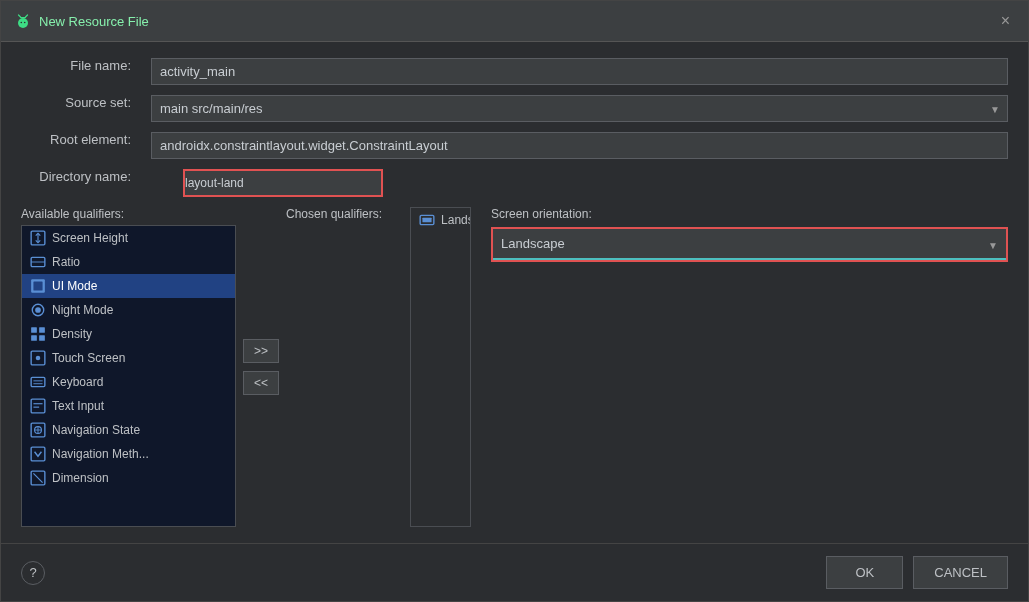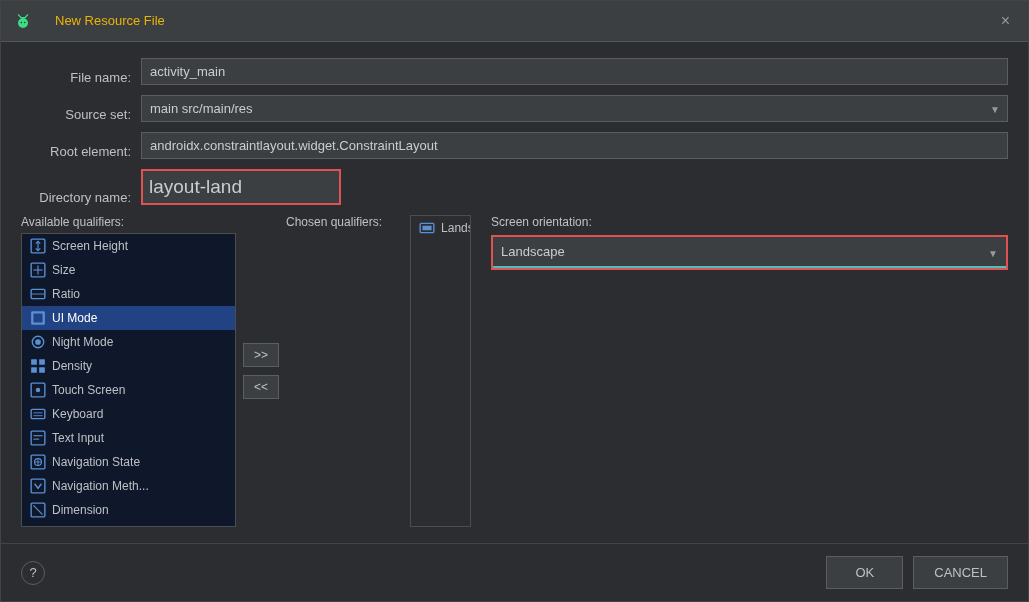--- a/index.html
+++ b/index.html
@@ -26,22 +26,23 @@
     .title-bar {
       background: #3c3f41;
       padding: 10px 14px;
       display: flex;
       align-items: center;
       justify-content: space-between;
       border-bottom: 1px solid #555;
     }
     .title-bar-left {
       display: flex;
-      gap: 24px;
-      color: #eab308;
+      align-items: center;
+      gap: 8px;
+      color: #86efac;
       font-size: 13px;
     }
     .android-icon {
       width: 16px;
       height: 16px;
     }
     .close-btn {
       background: none;
       border: none;
       color: #999;
@@ -52,22 +53,22 @@
     }
     .content {
       flex: 1;
       padding: 16px 20px;
       display: flex;
       flex-direction: column;
       gap: 10px;
     }
     .form-row {
       display: flex;
-      align-items: flex-end;
-      gap: 10px;
+      align-items: flex-start;
+      gap: 20px;
     }
     .form-label {
       width: 110px;
       text-align: right;
       color: #bdc0c4;
       flex-shrink: 0;
     }
     .form-input {
       flex: 1;
       background: #3c3f41;
@@ -100,24 +101,25 @@
       top: 50%;
       transform: translateY(-50%);
       font-size: 10px;
       color: #999;
       pointer-events: none;
     }
     .dir-name-input {
       background: #3c3f41;
       border: 2px solid #e05252;
       color: #c8cdd2;
-      padding: 5px 6px;
-      font-size: 19px;
+      padding: 5px 0;
+      font-size: 12px;
       outline: none;
       width: 200px;
+      margin-left: 32px;
     }
     .main-area {
       display: flex;
       gap: 0;
       flex: 1;
       min-height: 0;
     }
     .qualifiers-panel {
       width: 215px;
       display: flex;
@@ -334,28 +336,20 @@
             <svg class="qualifier-icon" width="14" height="14" viewBox="0 0 14 14">
               <rect x="1" y="1" width="12" height="12" rx="1" fill="none" stroke="#5a8fd4" stroke-width="1.2"></rect>
               <line x1="7" y1="3" x2="7" y2="11" stroke="#5a8fd4" stroke-width="1"></line>
               <polyline points="5,5 7,3 9,5" fill="none" stroke="#5a8fd4" stroke-width="1"></polyline>
               <polyline points="5,9 7,11 9,9" fill="none" stroke="#5a8fd4" stroke-width="1"></polyline>
             </svg>
             <span>Screen Height</span>
           </div>
           <div class="qualifier-item">
             <svg class="qualifier-icon" width="14" height="14" viewBox="0 0 14 14">
-              <rect x="1" y="1" width="12" height="12" rx="1" fill="none" stroke="#5a8fd4" stroke-width="1.2"></rect>
-              <line x1="7" y1="3" x2="7" y2="11" stroke="#5a8fd4" stroke-width="1"></line>
-              <line x1="3" y1="7" x2="11" y2="7" stroke="#5a8fd4" stroke-width="1"></line>
-            </svg>
-            <span>Size</span>
-          </div>
-          <div class="qualifier-item">
-            <svg class="qualifier-icon" width="14" height="14" viewBox="0 0 14 14">
               <rect x="1" y="3" width="12" height="8" rx="1" fill="none" stroke="#5a8fd4" stroke-width="1.2"></rect>
               <line x1="1" y1="7" x2="13" y2="7" stroke="#5a8fd4" stroke-width="0.8"></line>
             </svg>
             <span>Ratio</span>
           </div>
           <div class="qualifier-item selected">
             <svg class="qualifier-icon" width="14" height="14" viewBox="0 0 14 14">
               <rect x="1" y="1" width="12" height="12" rx="1" fill="#5a8fd4"></rect>
               <rect x="3" y="3" width="8" height="8" rx="0.5" fill="#214283"></rect>
             </svg>

